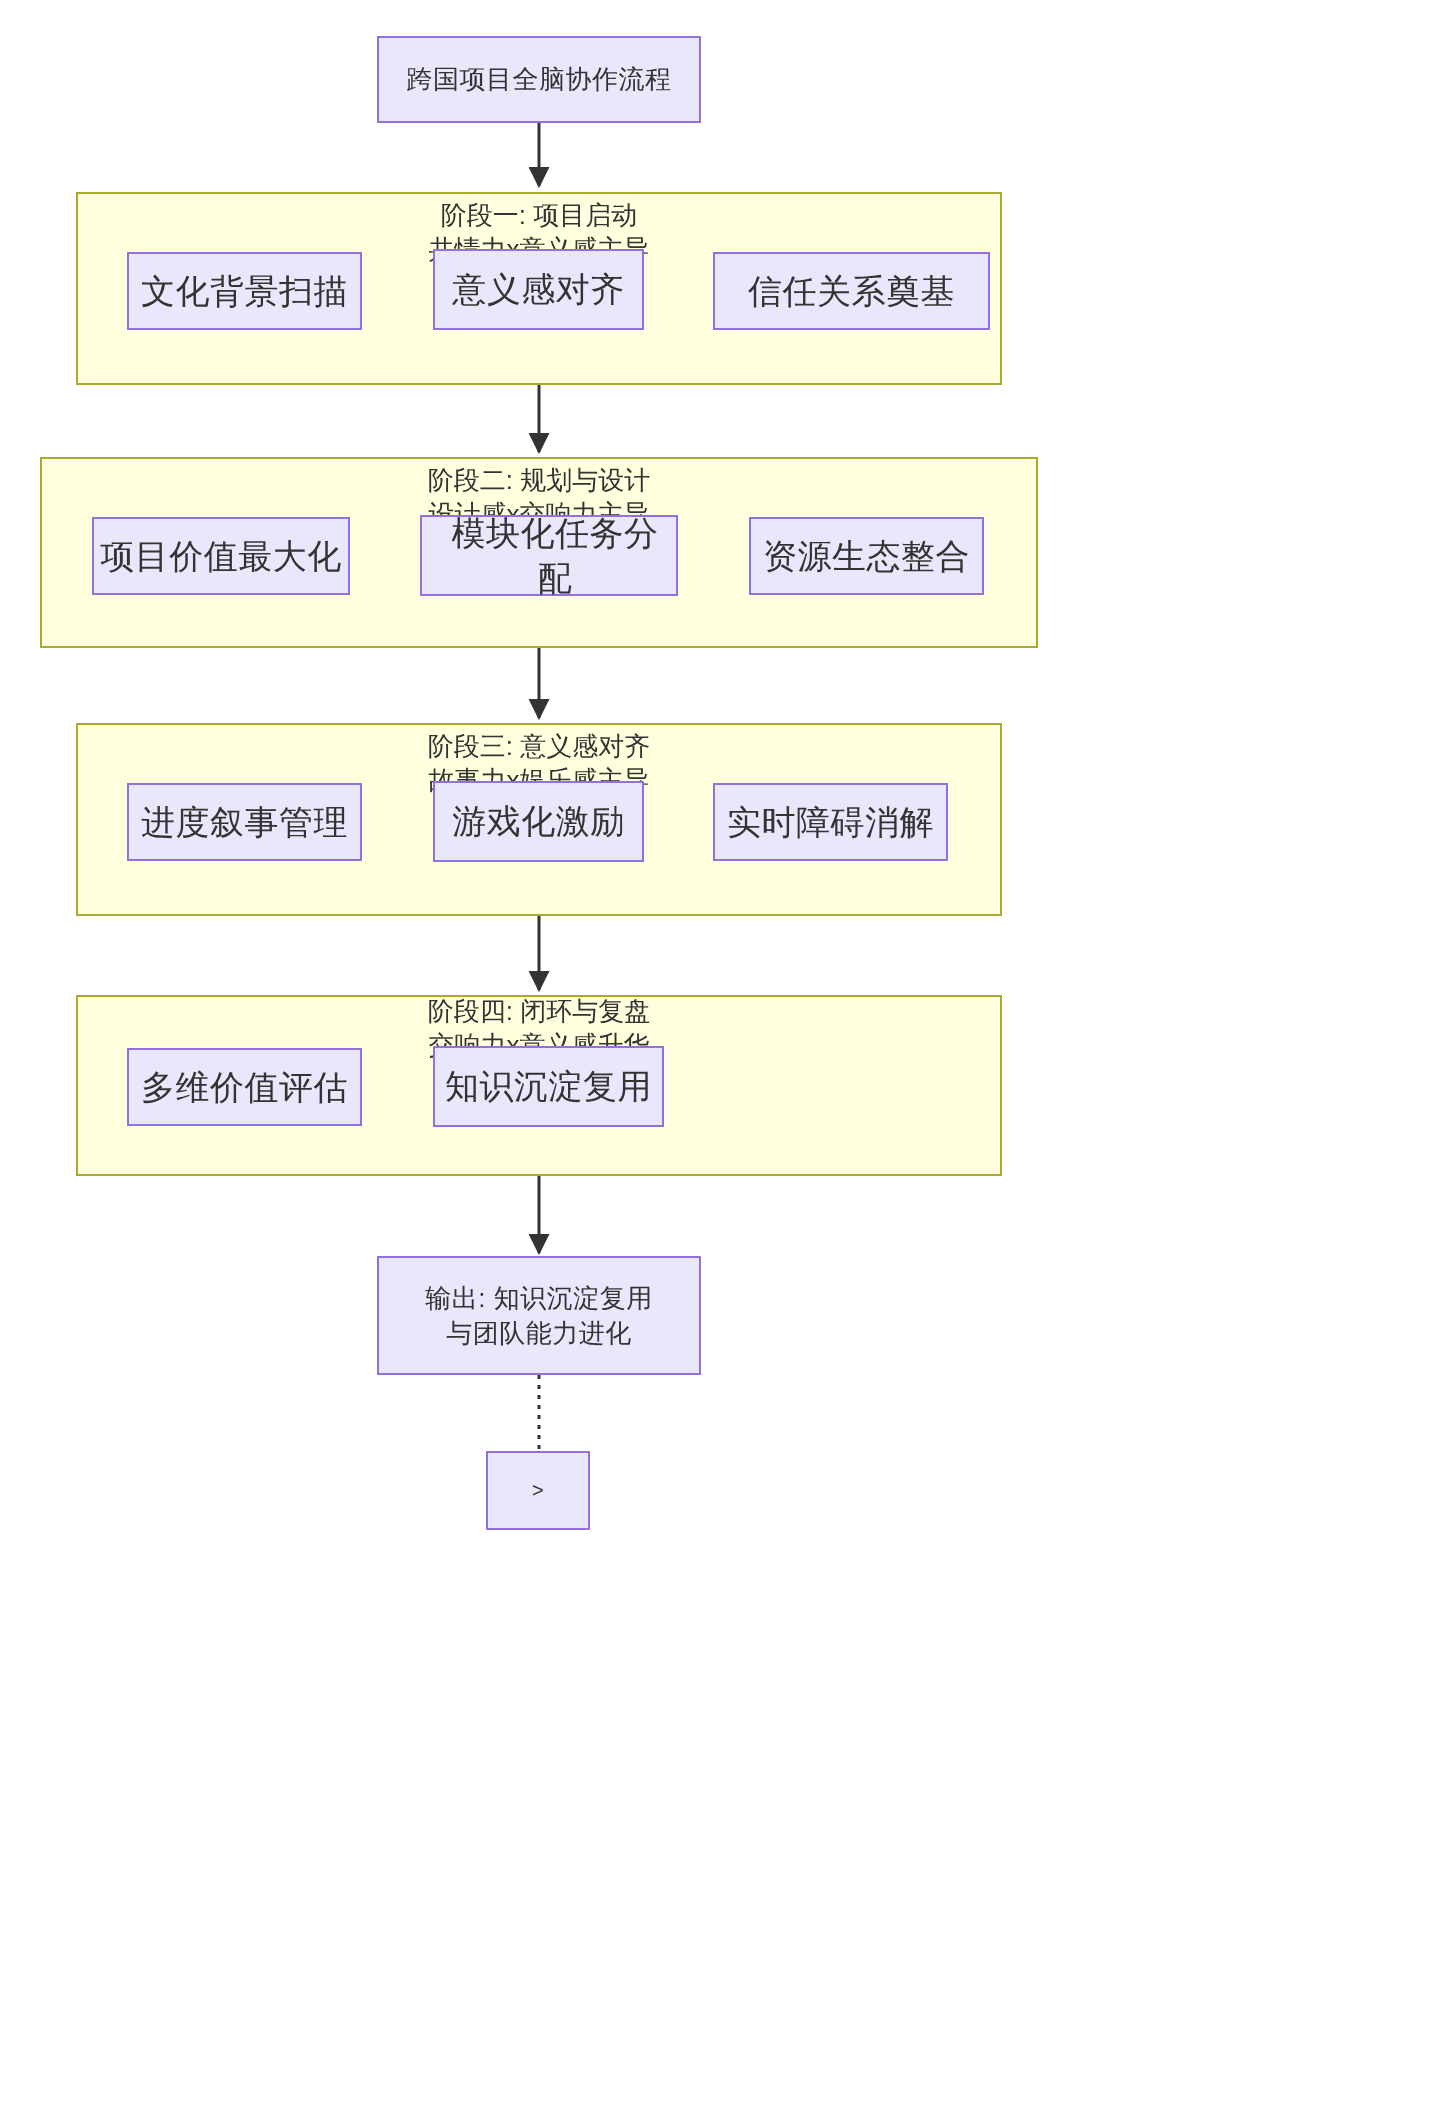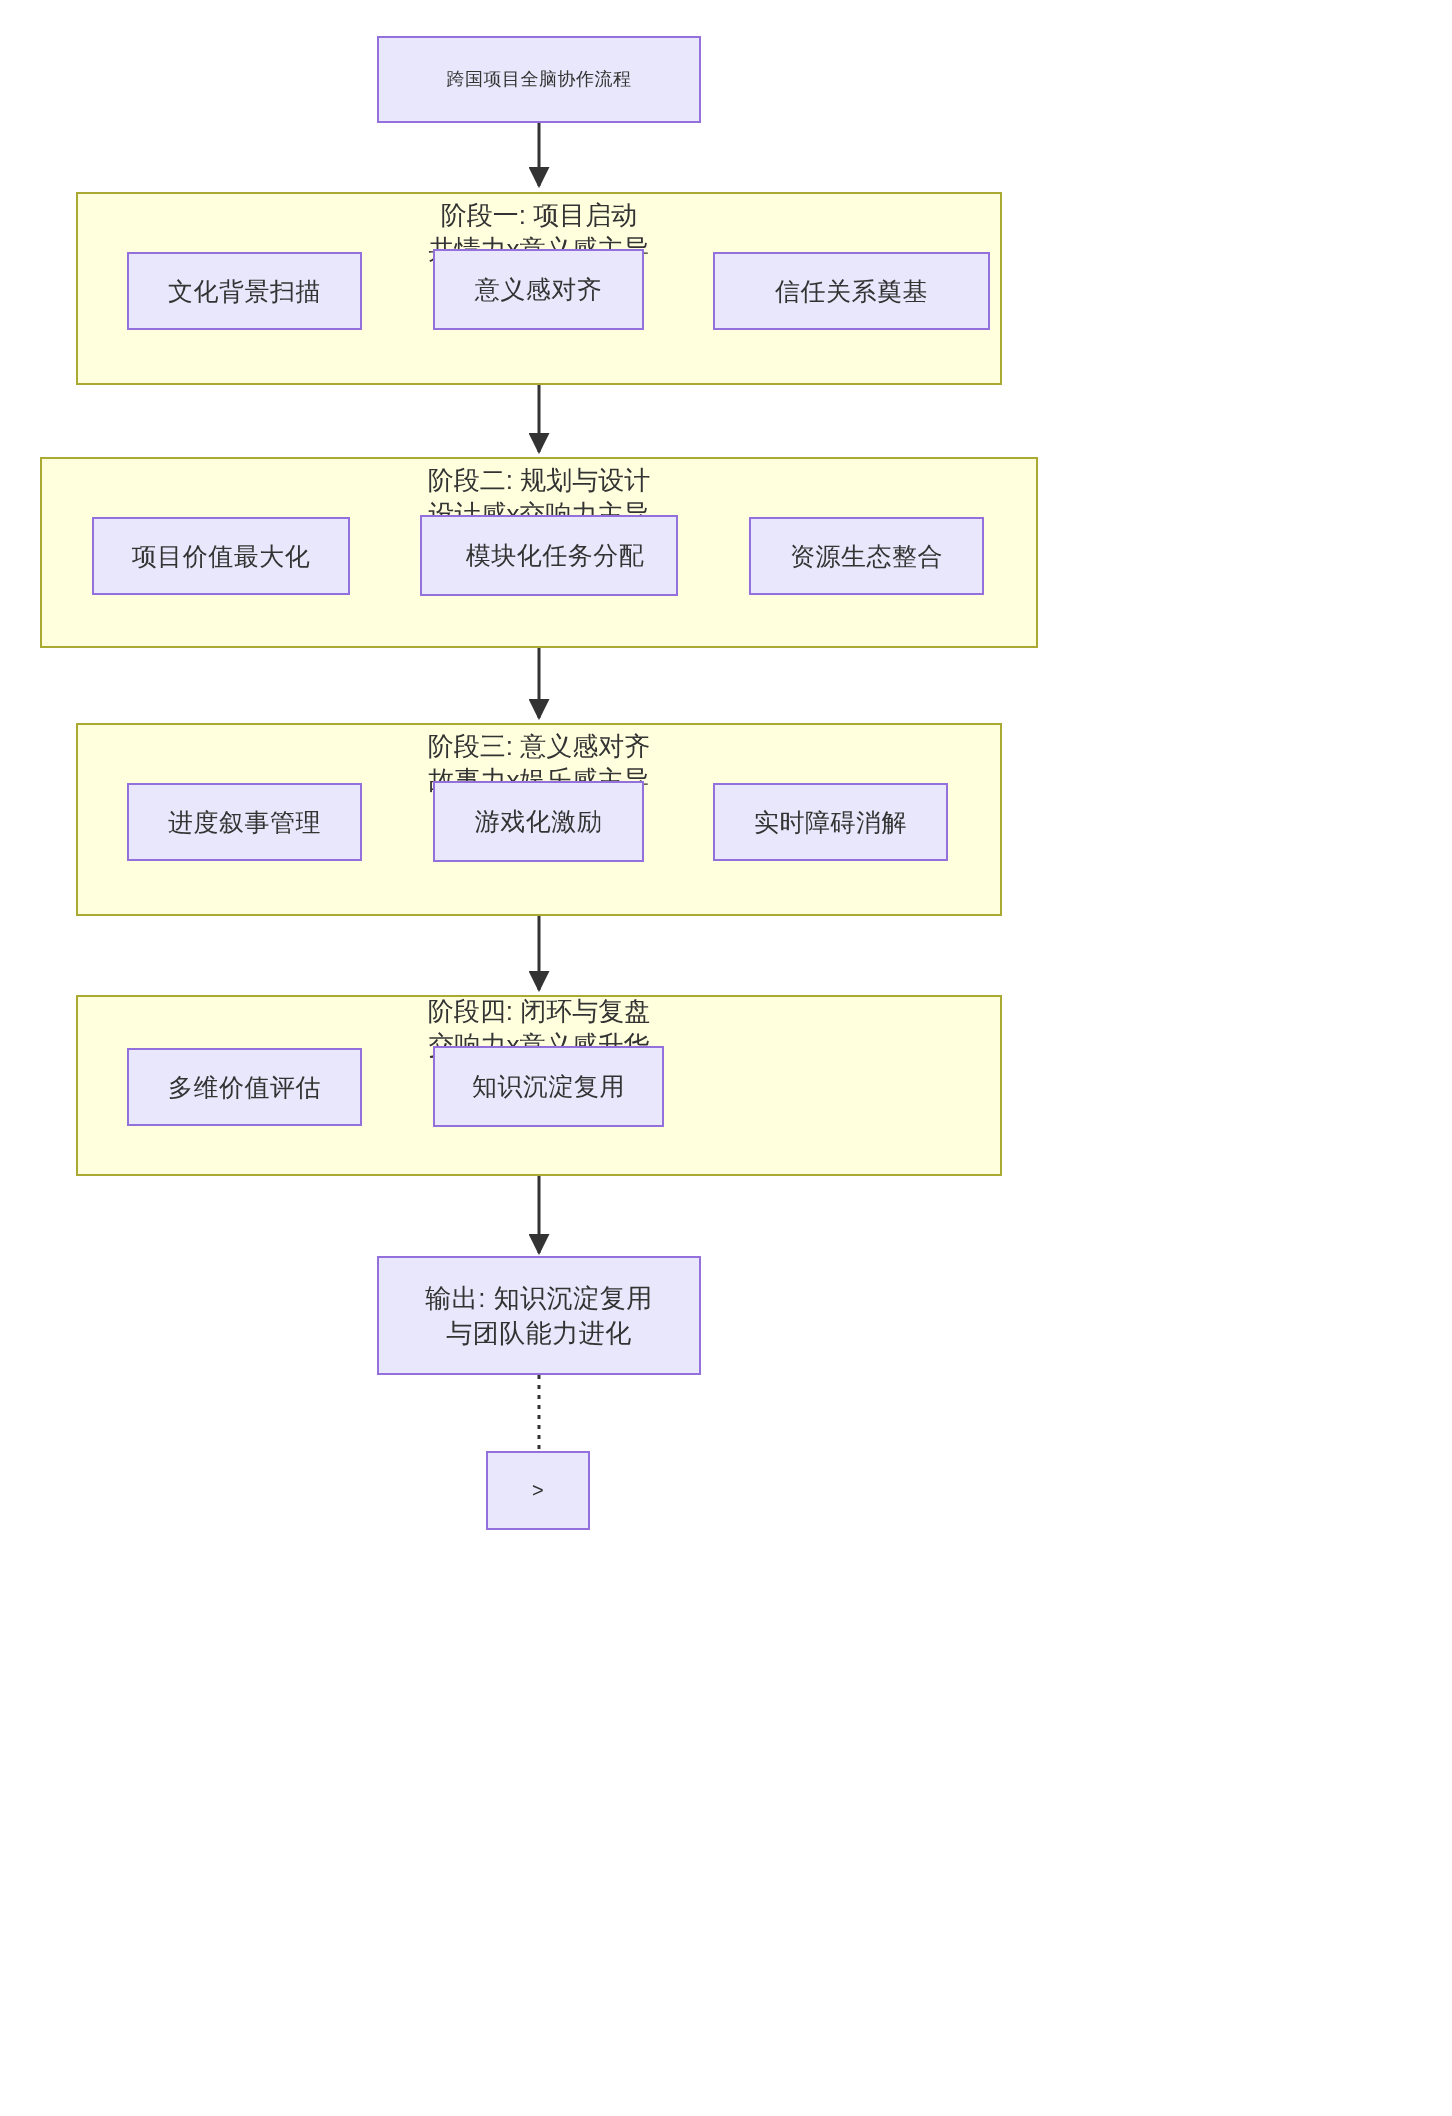--- a/index.html
+++ b/index.html
@@ -17,21 +17,21 @@
   .node{
     position:absolute;
     background:#e9e7fb;
     border:2px solid #9370db;
     box-sizing:border-box;
     display:flex;
     align-items:center;
     justify-content:center;
     text-align:center;
     color:#333333;
-    font-size:25px;
+    font-size:34px;
     line-height:1.32;
     letter-spacing:0.5px;
     z-index:5;
   }
   .node .txt{display:block;padding:0 6px;}
 
   
   .cluster{
     position:absolute;
     background:#ffffde;
@@ -46,21 +46,21 @@
     color:#333333;
     font-size:26px;
     line-height:1.32;
     white-space:nowrap;
     pointer-events:none;
   }
   .cluster-label .l1{display:block;}
   .cluster-label .l2{display:block;}
 
   
-  .node.title{font-size:18px;}
+  .node.title{font-size:26px;}
   .node.output{font-size:26px;}
   .node.tiny{font-size:20px;}
 </style>
 </head>
 <body>
 
 <div id="canvas">
 
   <svg class="svg-layer" viewBox="0 0 1452 2116">
     <defs>

